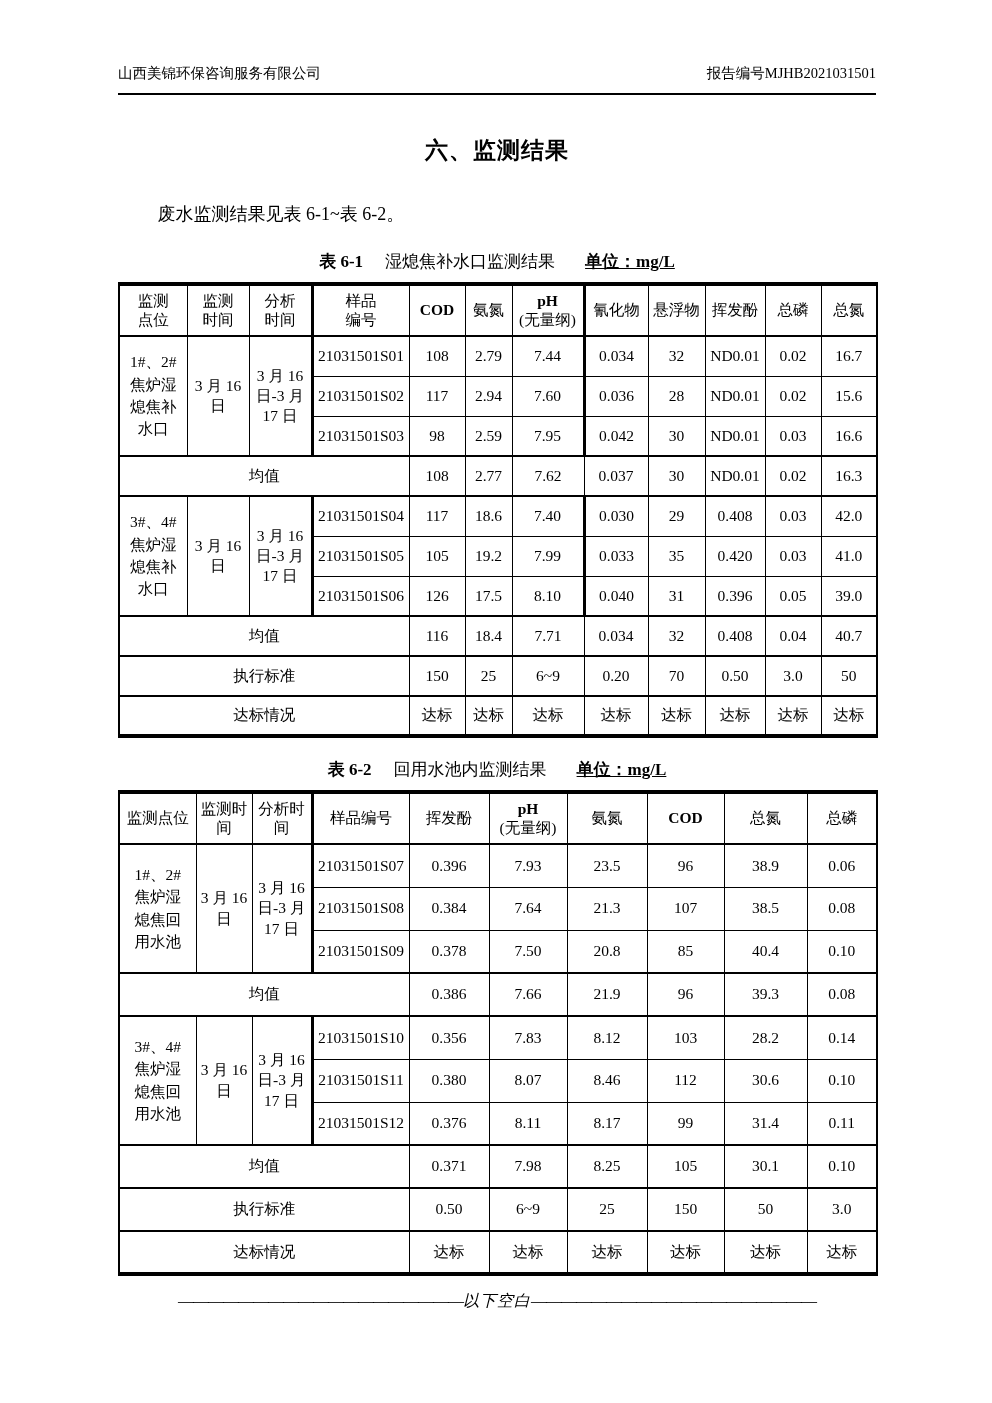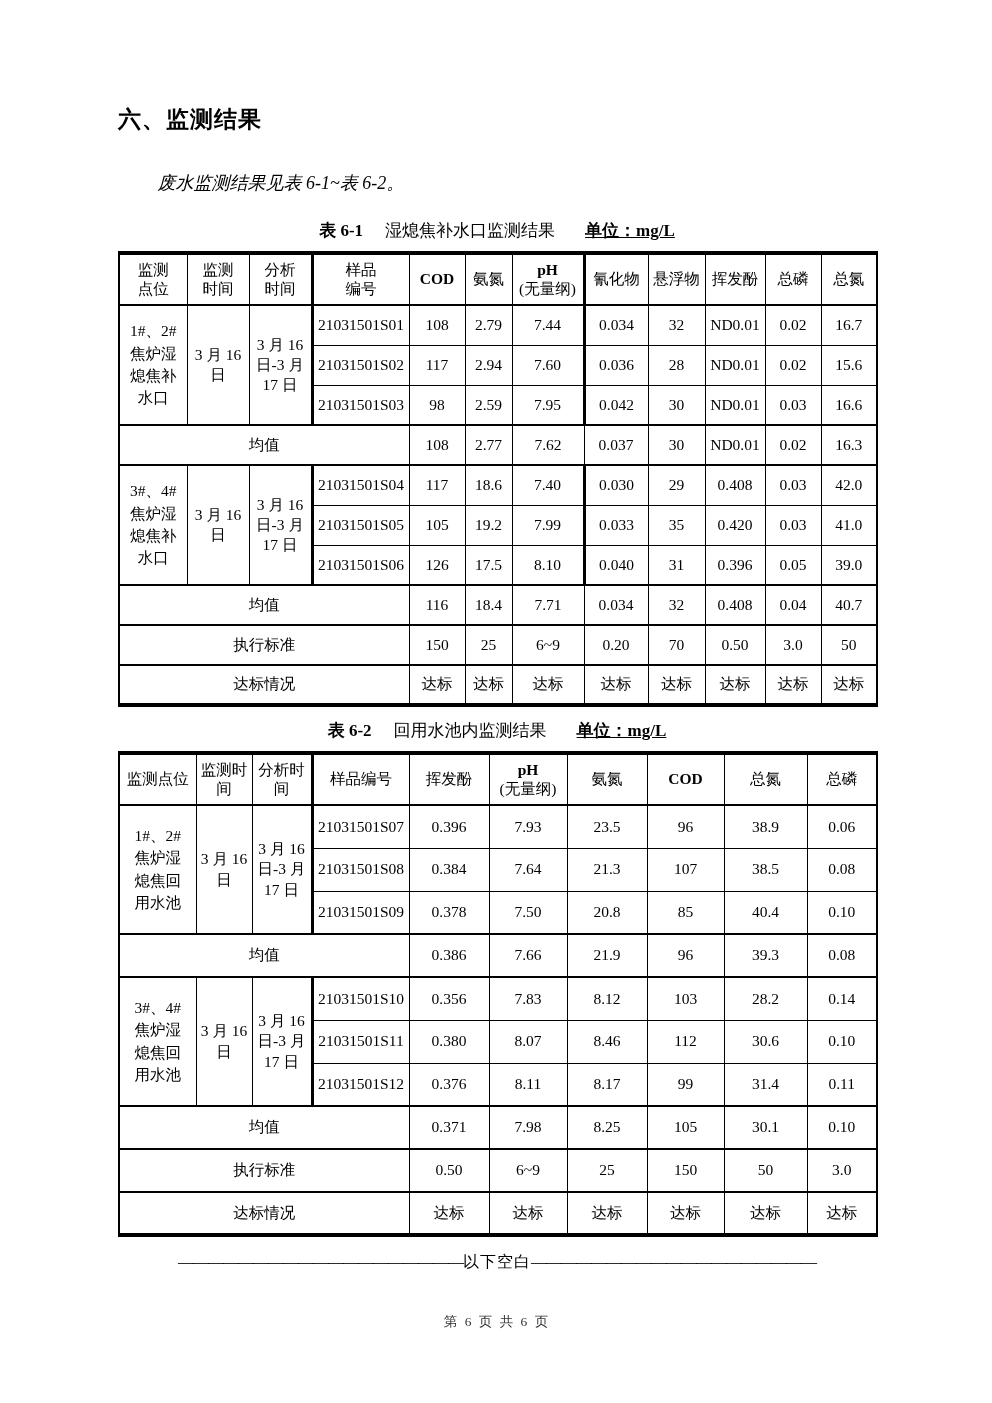--- a/index.html
+++ b/index.html
@@ -8,28 +8,28 @@
     width:992px; height:1403px; margin:0 auto; background:#fff;
     font-family:"Liberation Serif","DejaVu Serif",serif; color:#000;
     overflow:hidden; position:relative;
   }
   .content { padding:64px 116px 0 118px; }
 
   .doc-header {
     display:flex; justify-content:space-between; align-items:flex-end;
     font-size:14.5px; padding-bottom:10px; border-bottom:2px solid #000;
   }
-  .section-title { font-size:23px; font-weight:bold; margin:40px 0 0 0; letter-spacing:1px; }
-  .intro { font-size:18px; margin:36px 0 0 0; text-indent:2.2em;font-style:italic; }
+  .section-title { font-size:23px; font-weight:bold; margin:40px 0 0 0; letter-spacing:1px;text-align:center; }
+  .intro { font-size:18px; margin:36px 0 0 0; text-indent:2.2em; }
 
   .caption { text-align:center; font-size:17px; margin:24px 0 9px 0; }
   .caption .b { font-weight:bold; }
   .caption .cap-label { margin-right:22px; }
   .caption .cap-unit { margin-left:30px;text-decoration:underline; }
-  .caption2 { margin-top:12px; }
+  .caption2 { margin-top:20px; }
 
   table {
     border-collapse:collapse; table-layout:fixed; width:758px;
     text-align:center; font-size:15.5px;
     border-top:4px solid #000; border-bottom:4px solid #000;
     border-left:2px solid #000; border-right:2px solid #000;border-radius:19px;
   }
   th, td { border:1px solid #000; padding:1px 2px; font-weight:normal; line-height:1.3; }
   thead th { height:52px; border-bottom:2px solid #000; }
   tbody td { height:40px; }
@@ -37,29 +37,33 @@
   .bl { border-left:3px solid #000; }           
   .tt td { border-top:2px solid #000; }          
   .th2 span { display:block; line-height:1.2; }
   .bold { font-weight:bold; }
   .pt { line-height:1.45; padding:0 7px; }
 
   .blank-line {
     margin-top:15px; text-align:center; font-size:16px;
     white-space:nowrap; overflow:hidden; letter-spacing:-1px;
   }
-  .blank-line .txt { letter-spacing:1px; }
+  .blank-line .txt { letter-spacing:1px;font-style:italic; }
   .page-footer { text-align:center; font-size:13.5px; margin-top:40px; letter-spacing:2px; color:#333; }
 </style>
 </head>
 <body>
 
 <div class="page">
   <div class="content">
 
+    <div class="doc-header">
+      <span>山西美锦环保咨询服务有限公司</span>
+      <span>报告编号MJHB2021031501</span>
+    </div>
 
     <h1 class="section-title">六、监测结果</h1>
 
     <p class="intro">废水监测结果见表 6-1~表 6-2。</p>
 
     <div class="caption">
       <span class="b cap-label">表 6-1</span><span>湿熄焦补水口监测结果</span><span class="b cap-unit">单位：mg/L</span>
     </div>
 
     <table class="t1">
@@ -365,16 +369,15 @@
           <td>达标</td>
           <td>达标</td>
         </tr>
       </tbody>
     </table>
 
     <div class="blank-line">
       <span>———————————————————</span><span class="txt">以下空白</span><span>———————————————————</span>
     </div>
 
-    <div class="page-footer">第 6 页  共 6 页</div>
 
   </div>
 </div>
 
 </body></html>

